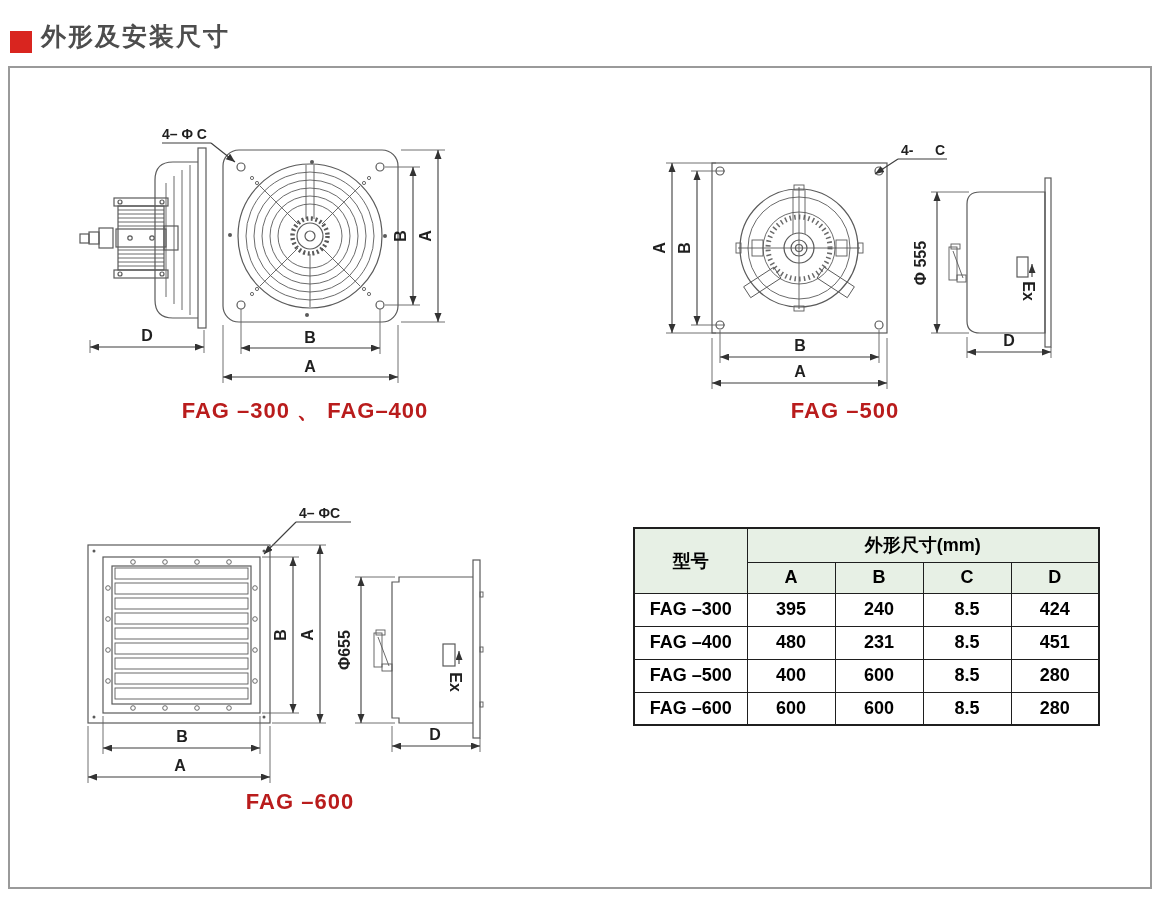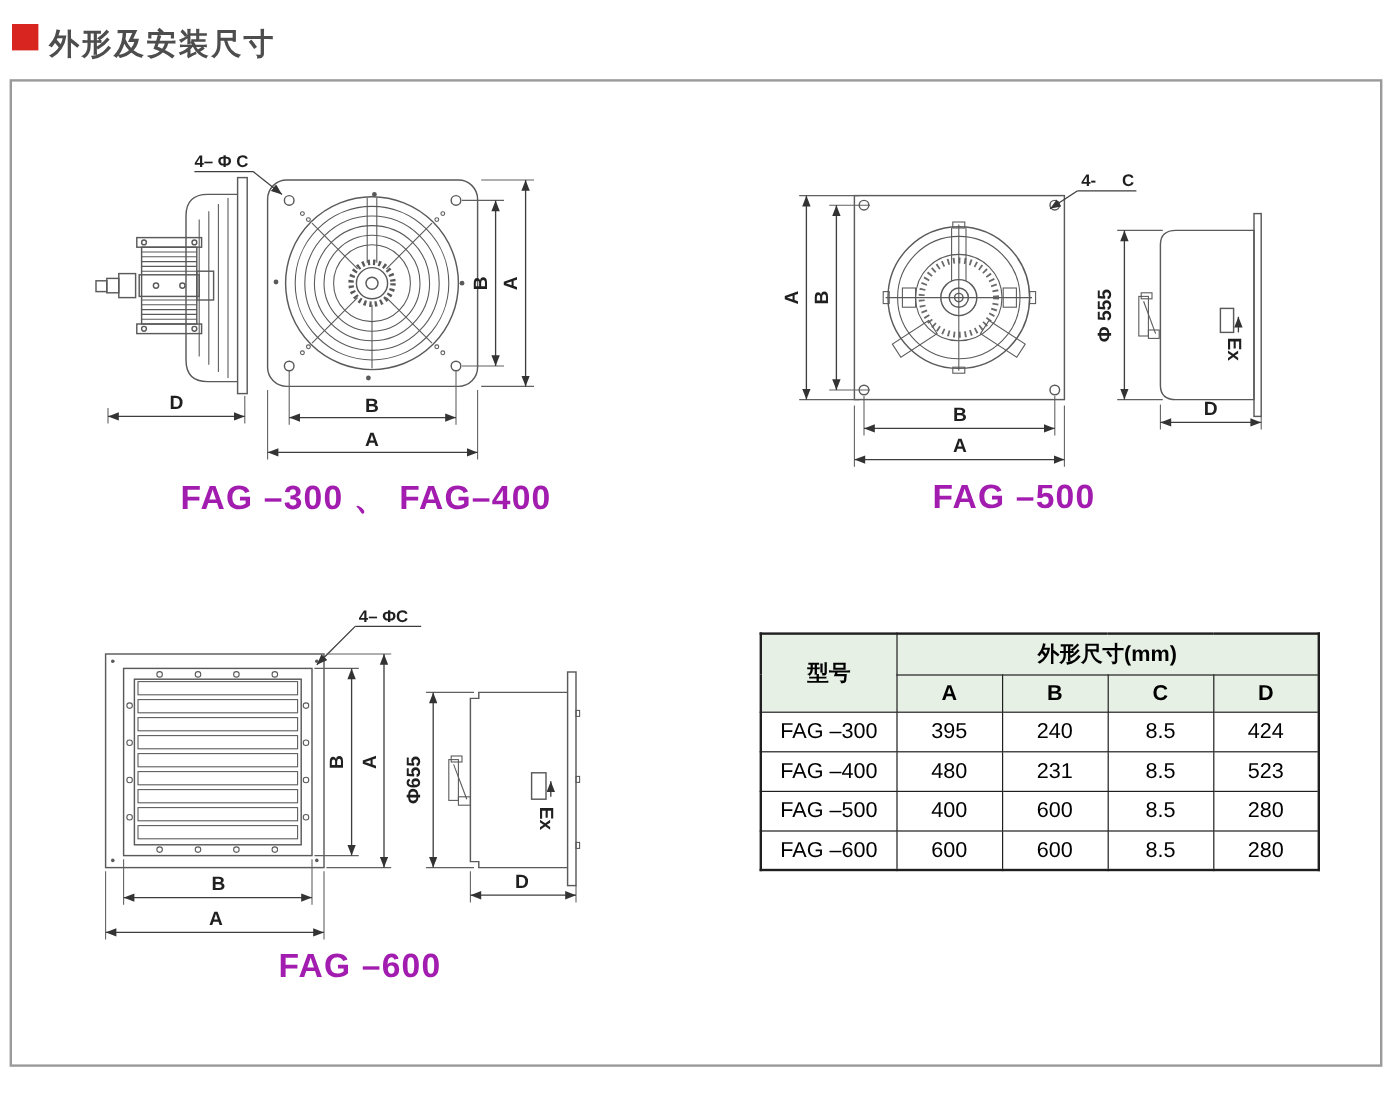--- a/index.html
+++ b/index.html
@@ -1,34 +1,34 @@
 <!DOCTYPE html>
 <html><head>
 <meta charset="utf-8">
 <style>
   * { margin:0; padding:0; box-sizing:border-box; }
   html,body { width:1160px; height:913px; background:#ffffff;
     font-family:"Liberation Sans", sans-serif; position:relative; overflow:hidden; }
 
   
-  .page-header { position:absolute; left:10px; top:20px; display:flex; align-items:flex-start;font-family:Liberation Mono, monospace; }
+  .page-header { position:absolute; left:10px; top:20px; display:flex; align-items:flex-end;font-family:Liberation Mono, monospace; }
   .red-square { width:22px; height:22px; background:#d9251f; display:inline-block; }
   .page-title { margin-left:9px; font-size:25px; font-weight:bold; color:#4d4d4d; letter-spacing:2px; }
 
   
   .content-frame { position:absolute; left:8px; top:66px; width:1144px; height:823px;
     border:2px solid #9a9a9a; background:#fff; }
 
   
   .drawing { position:absolute; }
   #drawing1 { left:63px;  top:98px;  width:420px; height:320px; }
   #drawing2 { left:640px; top:118px; width:450px; height:300px; }
   #drawing3 { left:65px;  top:492px; width:450px; height:320px; }
 
-  .caption { position:absolute; text-align:center; font-size:28px; font-weight:bold; color:#a21caf; letter-spacing:1px; }
+  .caption { position:absolute; text-align:center; font-size:22px; font-weight:bold; color:#b91c1c; letter-spacing:1px; }
   #caption1 { left:150px; top:396px; width:310px; }
   #caption2 { left:740px; top:398px; width:210px; }
   #caption3 { left:190px; top:789px; width:220px; }
 
   
   svg { overflow:visible; }
   .draw  { stroke:#5a5a5a; stroke-width:1.2; fill:none; }
   .thin  { stroke:#5a5a5a; stroke-width:0.9; fill:none; }
   .ext   { stroke:#606060; stroke-width:0.9; fill:none; }
   .dimln { stroke:#3d3d3d; stroke-width:1.1; fill:none; }
@@ -40,22 +40,22 @@
 
   
   .dim-table-wrap { position:absolute; left:633px; top:527px; }
   table.dims { border-collapse:collapse; table-layout:fixed; width:465px; background:#fff; }
   table.dims th, table.dims td { border:1.8px solid #1f1f1f; text-align:center; vertical-align:middle;
     font-size:18px; color:#000; }
   table.dims thead th { background:#e7f0e5; font-weight:bold; }
   table.dims .h1 { height:34px; }
   table.dims .h2 th { height:31px; }
   table.dims tbody tr { height:33px; }
-  table.dims tbody td { font-weight:normal; }
-  table.dims td.model { font-weight:normal;margin-top:12px; }
+  table.dims tbody td { font-weight:bold; }
+  table.dims td.model { font-weight:bold;margin-top:12px; }
   table.dims { border:2.5px solid #1f1f1f; }
 </style>
 </head>
 <body>
 
 <div class="page-header">
   <span class="red-square"></span>
   <span class="page-title">外形及安装尺寸</span>
 </div>
 
@@ -412,21 +412,21 @@
         <td>395</td>
         <td>240</td>
         <td>8.5</td>
         <td>424</td>
       </tr>
       <tr>
         <td class="model">FAG –400</td>
         <td>480</td>
         <td>231</td>
         <td>8.5</td>
-        <td>523</td>
+        <td>451</td>
       </tr>
       <tr>
         <td class="model">FAG –500</td>
         <td>400</td>
         <td>600</td>
         <td>8.5</td>
         <td>280</td>
       </tr>
       <tr>
         <td class="model">FAG –600</td>

